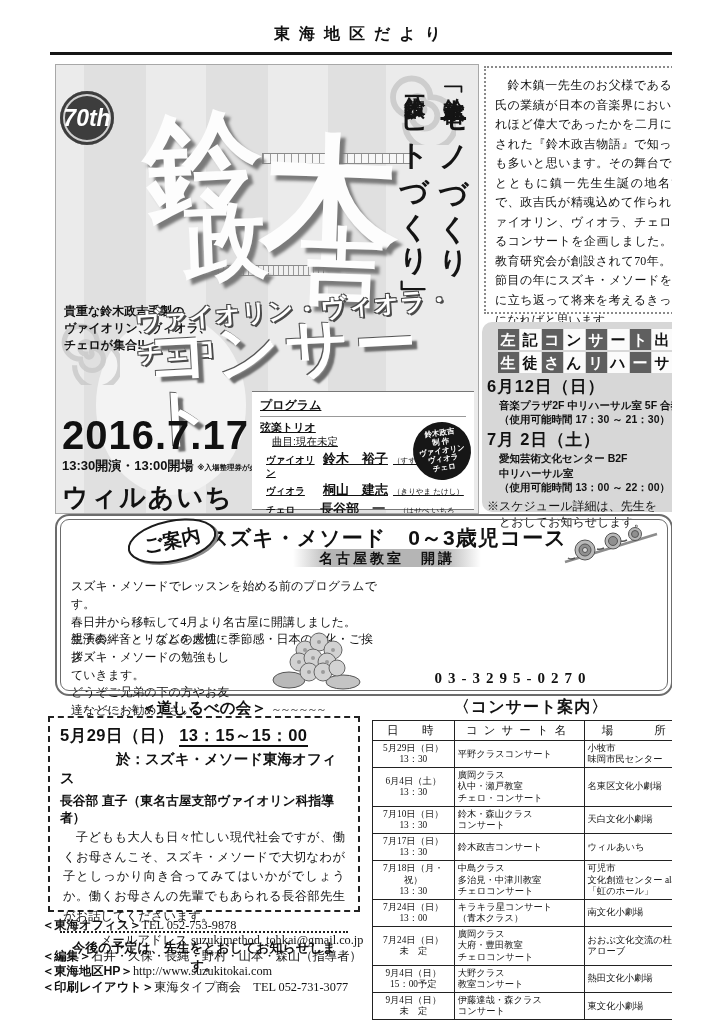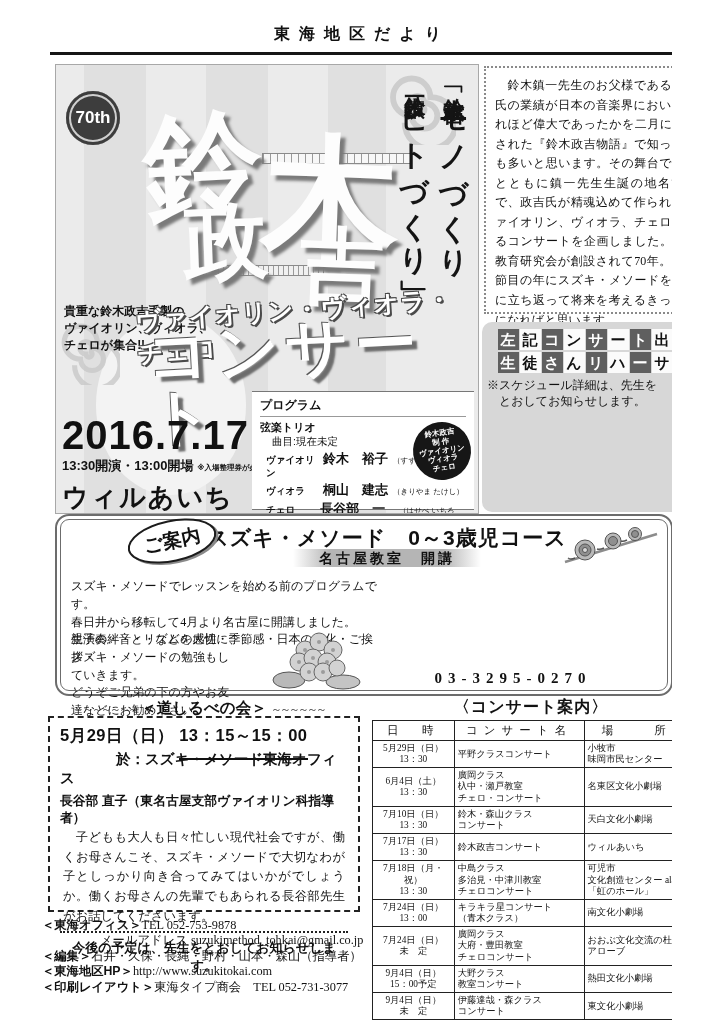--- a/index.html
+++ b/index.html
@@ -12,23 +12,23 @@
   .hdr-title{position:absolute;top:24px;left:0;width:724px;text-align:center;
              font-size:16px;font-weight:bold;letter-spacing:9px;}
   .hdr-rule{position:absolute;top:52px;left:50px;width:622px;height:3px;background:#161616;}
 
   
   .poster{position:absolute;left:55px;top:64px;width:422px;height:448px;background:#ebebeb;
           border:1px solid #a8a8a8;overflow:hidden;}
   .stripe{position:absolute;top:0;height:100%;background:#e0e0e0;}
   .blob{position:absolute;background:#f3f3f3;border-radius:50%;}
   .spiral{position:absolute;opacity:.8;}
-  .badge70{position:absolute;left:10px;top:26px;width:54px;height:54px;border-radius:50%;
+  .badge70{position:absolute;left:4px;top:26px;width:54px;height:54px;border-radius:50%;
            background:#3d3d3d;color:#fff;display:flex;align-items:center;justify-content:center;
-           font-weight:bold;font-size:17px;box-shadow:inset 0 0 0 3px #3d3d3d, inset 0 0 0 5px #cfcfcf;}
+           font-weight:bold;font-size:23px;box-shadow:inset 0 0 0 3px #3d3d3d, inset 0 0 0 5px #cfcfcf;font-style:italic;}
   .bigchar{position:absolute;font-weight:bold;color:#fdfdfd;line-height:1;
            text-shadow:5px 5px 3px #7a7a7a;}
   .ruler{position:absolute;left:206px;top:88px;width:148px;height:9px;background:#f7f7f7;
          border:1px solid #8a8a8a;
          background-image:repeating-linear-gradient(90deg,#9a9a9a 0 1px,transparent 1px 7px);}
   .saw{position:absolute;left:162px;top:200px;width:104px;height:9px;background:#f0f0f0;
        border:1px solid #8a8a8a;
        background-image:repeating-linear-gradient(90deg,transparent 0 4px,#9a9a9a 4px 5px);}
   .slogan{position:absolute;right:8px;top:14px;height:352px;writing-mode:vertical-rl;
           font-weight:bold;color:#141414;letter-spacing:2px;line-height:1.15;}
@@ -43,21 +43,21 @@
                   letter-spacing:6px;transform:rotate(-3deg);line-height:1;
                   text-shadow:5px 5px 2px #6d6d6d,-1px -1px 0 #555;}
   .dateblock{position:absolute;left:6px;top:350px;}
   .dateline{font-size:40px;font-weight:bold;letter-spacing:1px;line-height:1;}
   .daycircle{display:inline-flex;width:28px;height:28px;border:2.5px solid #111;border-radius:50%;
              align-items:center;justify-content:center;font-size:15px;vertical-align:6px;margin-left:3px;}
   .timeline{font-size:13px;font-weight:bold;margin-top:2px;}
   .timenote{font-size:7.5px;font-weight:bold;}
   .venue{font-size:26px;font-weight:bold;margin-top:5px;letter-spacing:2px;}
   .progbox{position:absolute;left:196px;top:326px;width:222px;height:119px;background:#fff;
-           border-top:1px solid #777;border-bottom:1px solid #777;padding:5px 8px;box-sizing:border-box;}
+           border-top:1px solid #777;border-bottom:1px solid #777;padding:5px 8px;box-sizing:border-box;text-decoration:underline;}
   .prog-h{font-size:12px;font-weight:bold;border-bottom:1px solid #999;padding-bottom:2px;}
   .prog-trio{font-size:11px;font-weight:bold;margin-top:3px;}
   .prog-piece{font-size:10.5px;margin-left:12px;}
   .perf{display:flex;align-items:baseline;gap:5px;margin-left:6px;margin-top:1px;}
   .perf .part{font-size:9.5px;font-weight:bold;width:52px;}
   .perf .name{font-size:13px;font-weight:bold;}
   .perf .kana{font-size:7.5px;}
   .maker-badge{position:absolute;right:3px;top:30px;width:58px;height:58px;border-radius:50%;
                background:#161616;color:#fff;display:flex;flex-direction:column;align-items:center;
                justify-content:center;transform:rotate(-8deg);line-height:1.15;text-align:center;}
@@ -102,21 +102,21 @@
   .guide-phone{position:absolute;left:316px;bottom:7px;width:280px;text-align:center;font-size:15px;
                letter-spacing:6px;font-weight:bold;}
 
   
   .michi-title{position:absolute;left:48px;top:698px;width:312px;text-align:center;font-size:15.5px;
                font-weight:bold;}
   .michi-title .sq{font-size:11px;color:#333;letter-spacing:-2px;font-weight:normal;}
   .michi{position:absolute;left:48px;top:716px;width:312px;height:196px;border:2px dashed #222;
          padding:7px 10px;box-sizing:border-box;}
   .michi-date{font-size:16.5px;font-weight:bold;letter-spacing:.5px;}
-  .michi-time{border-bottom:2.5px solid #111;padding-bottom:14px;}
+  .michi-time{border-bottom:2.5px solid #111;padding-bottom:1px;}
   .michi-place{font-size:14.5px;font-weight:bold;text-indent:56px;margin-top:3px;}
   .michi-speaker{font-size:12.8px;font-weight:bold;margin-top:5px;}
   .michi-body{font-size:12.3px;line-height:1.6;text-align:justify;margin-top:1px;padding:0 3px;}
   .michi-sep{border-top:2.5px dotted #222;margin-top:5px;}
   .michi-foot{font-size:13px;font-weight:bold;text-align:center;margin-top:6px;}
 
   
   .contacts{position:absolute;left:42px;top:918px;width:330px;font-size:12.3px;line-height:1.26;}
   .contact-row .lbl{font-weight:bold;}
   .contact-row.indent{padding-left:58px;}
@@ -217,20 +217,29 @@
   </div>
 
   <div class="essay serif">
     <span>　鈴木鎮一先生のお父様である政吉氏の業績が日本の音楽界においてどれほど偉大であったかを二月に放送された『鈴木政吉物語』で知った人も多いと思います。その舞台であるとともに鎮一先生生誕の地名古屋で、政吉氏が精魂込めて作られたヴァイオリン、ヴィオラ、チェロによるコンサートを企画しました。才能教育研究会が創設されて70年。この節目の年にスズキ・メソードを原点に立ち返って将来を考えるきっかけになればと思います。</span>
     <div class="essay-sig">東名古屋支部支部長　深谷正徳</div>
   </div>
 
   <div class="rehearsal">
     <div class="tilerow" id="tiles1"><span class="tile tile-dark">左</span><span class="tile tile-light">記</span><span class="tile tile-dark">コ</span><span class="tile tile-light">ン</span><span class="tile tile-dark">サ</span><span class="tile tile-light">ー</span><span class="tile tile-dark">ト</span><span class="tile tile-light">出</span><span class="tile tile-dark">演</span></div>
     <div class="tilerow" id="tiles2"><span class="tile tile-dark">生</span><span class="tile tile-light">徒</span><span class="tile tile-dark">さ</span><span class="tile tile-light">ん</span><span class="tile tile-dark">リ</span><span class="tile tile-light">ハ</span><span class="tile tile-dark">ー</span><span class="tile tile-light">サ</span><span class="tile tile-dark">ル</span></div>
+    <div id="rehearsal-items">
+        <div class="reh-date">6月12日（日）</div>
+        <div class="reh-lines pre">音楽プラザ2F 中リハーサル室 5F 合奏場
+（使用可能時間 17：30 ～ 21：30）</div>
+        <div class="reh-date">7月 2日（土）</div>
+        <div class="reh-lines pre">愛知芸術文化センター B2F
+中リハーサル室
+（使用可能時間 13：00 ～ 22：00）</div>
+      </div>
     <div class="reh-note serif pre">※スケジュール詳細は、先生を
 　とおしてお知らせします。</div>
   </div>
 
   <div class="guide">
     <div class="guide-badge">ご案内</div>
     <div class="guide-title">スズキ・メソード　0～3歳児コース</div>
     <div class="guide-sub"><span>名古屋教室　開講</span></div>
 
     <svg class="snails" width="96" height="44" viewBox="0 0 96 44">

